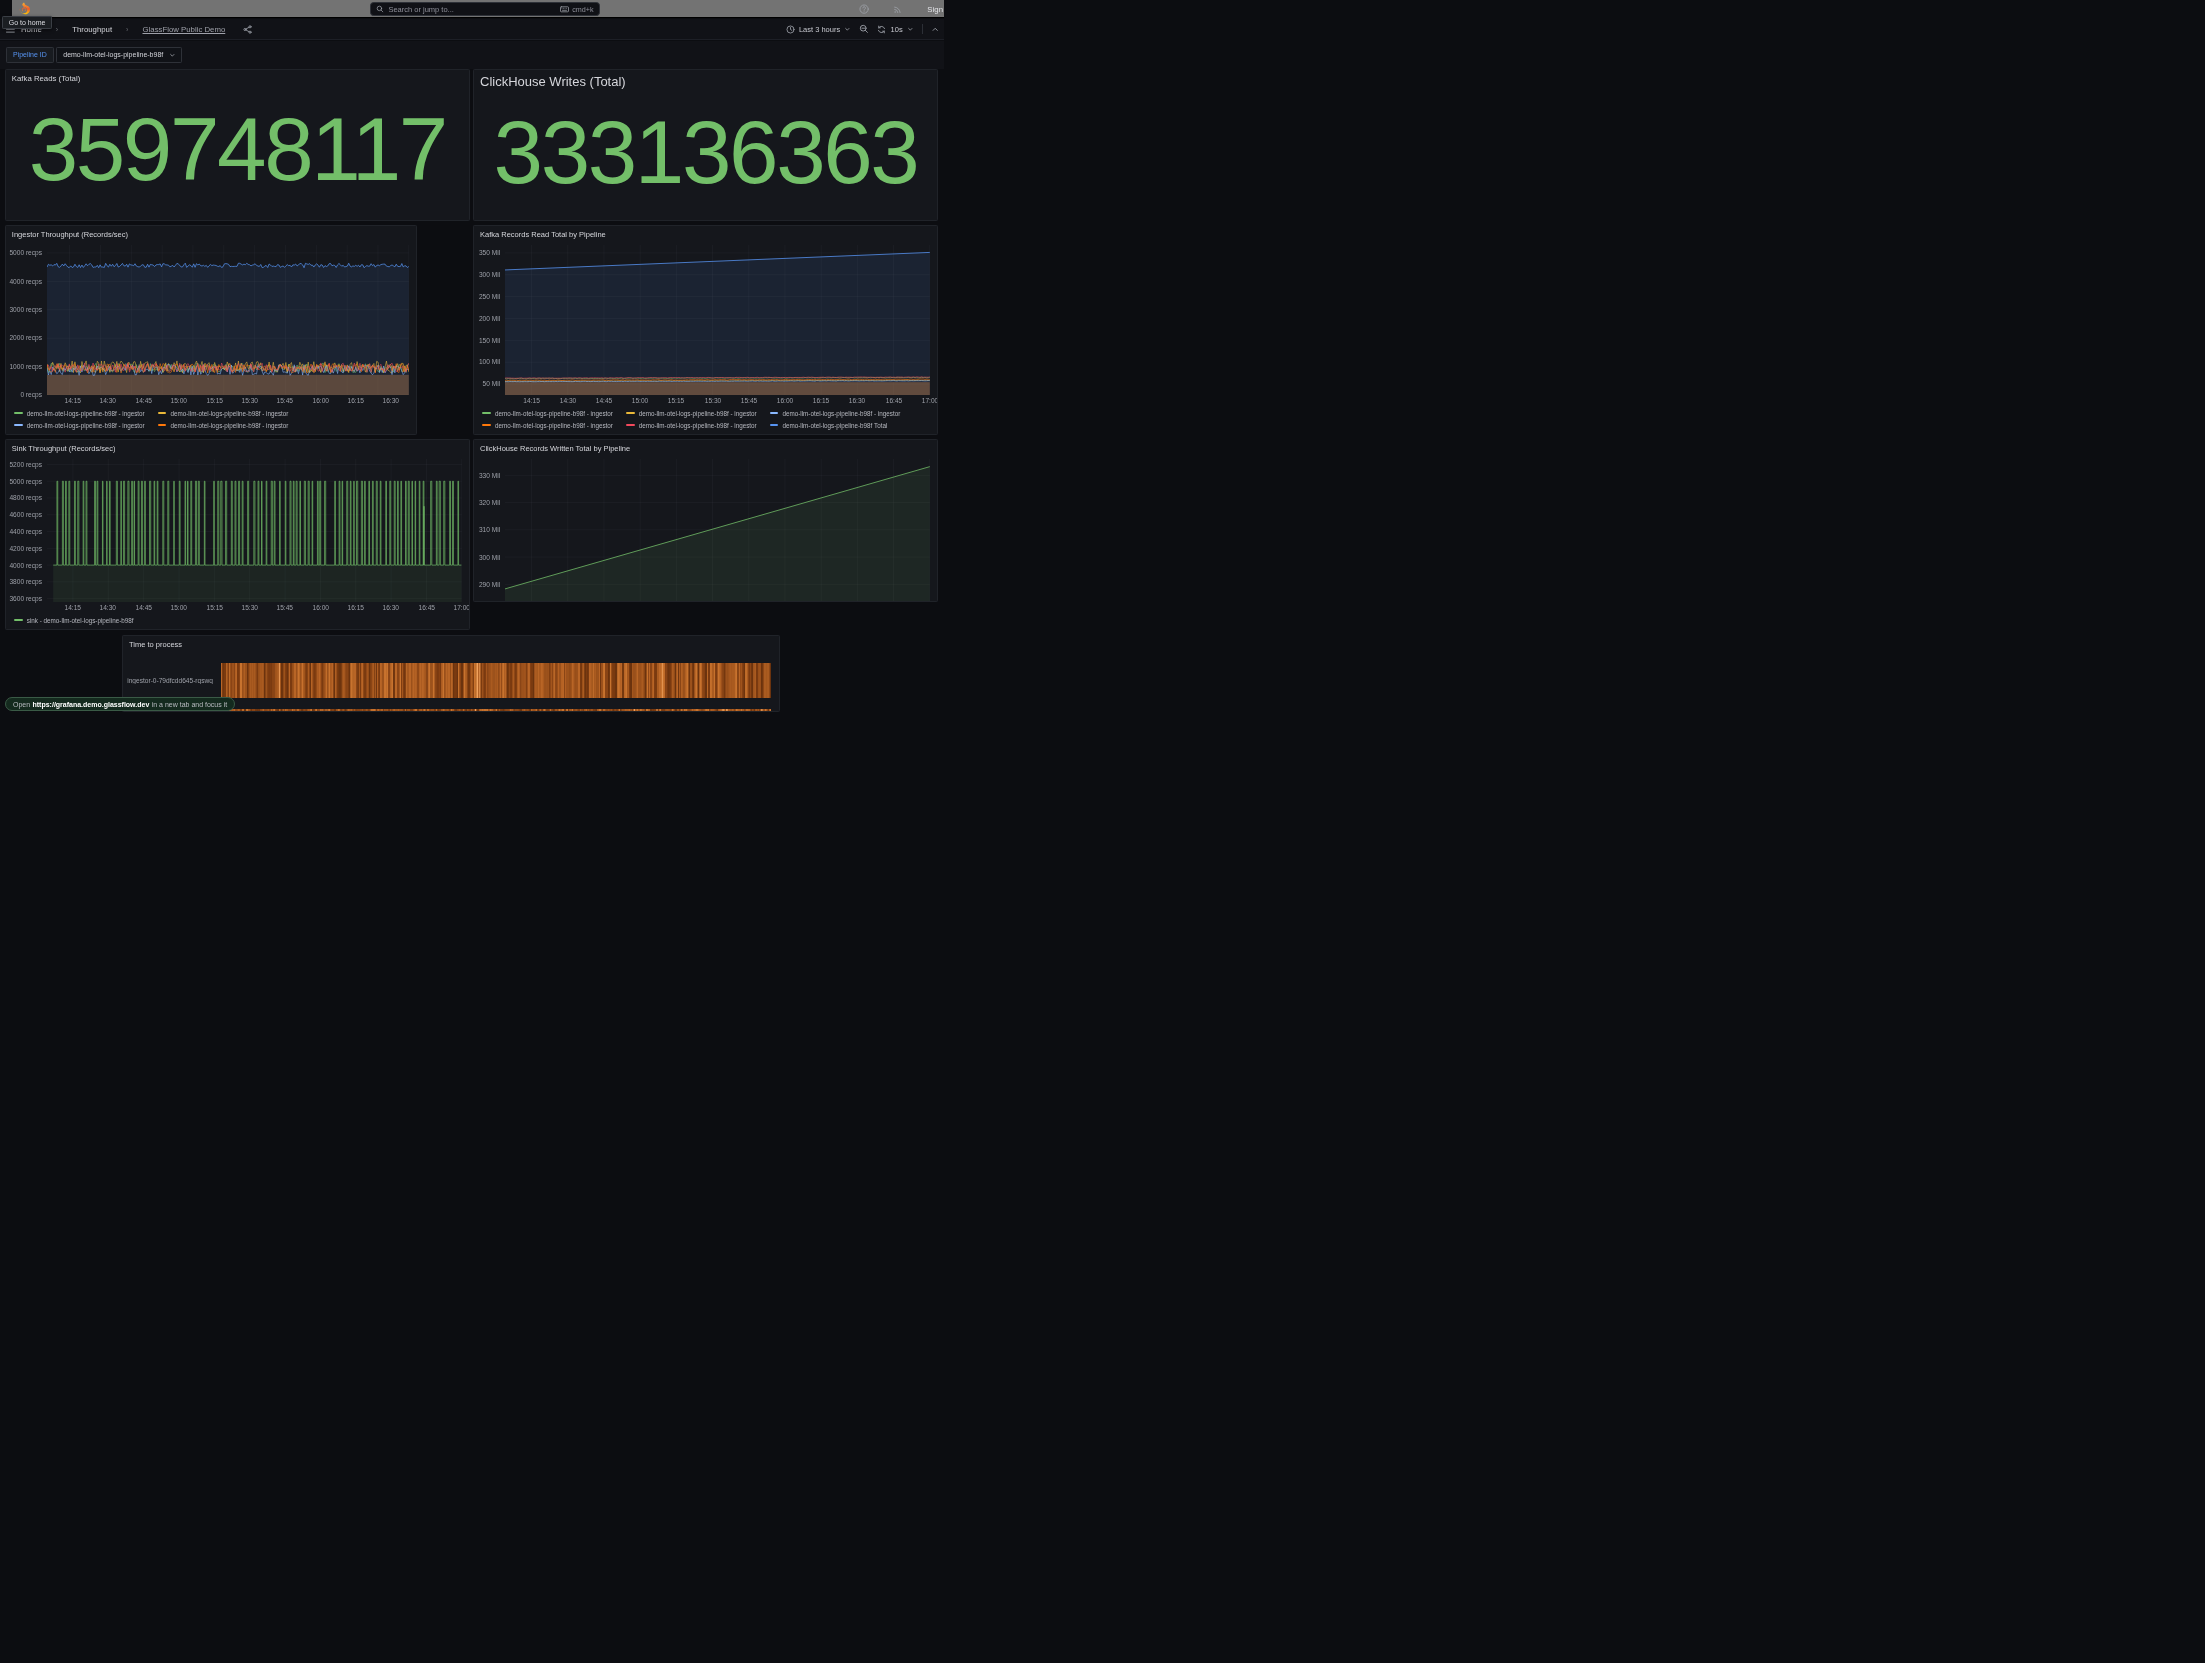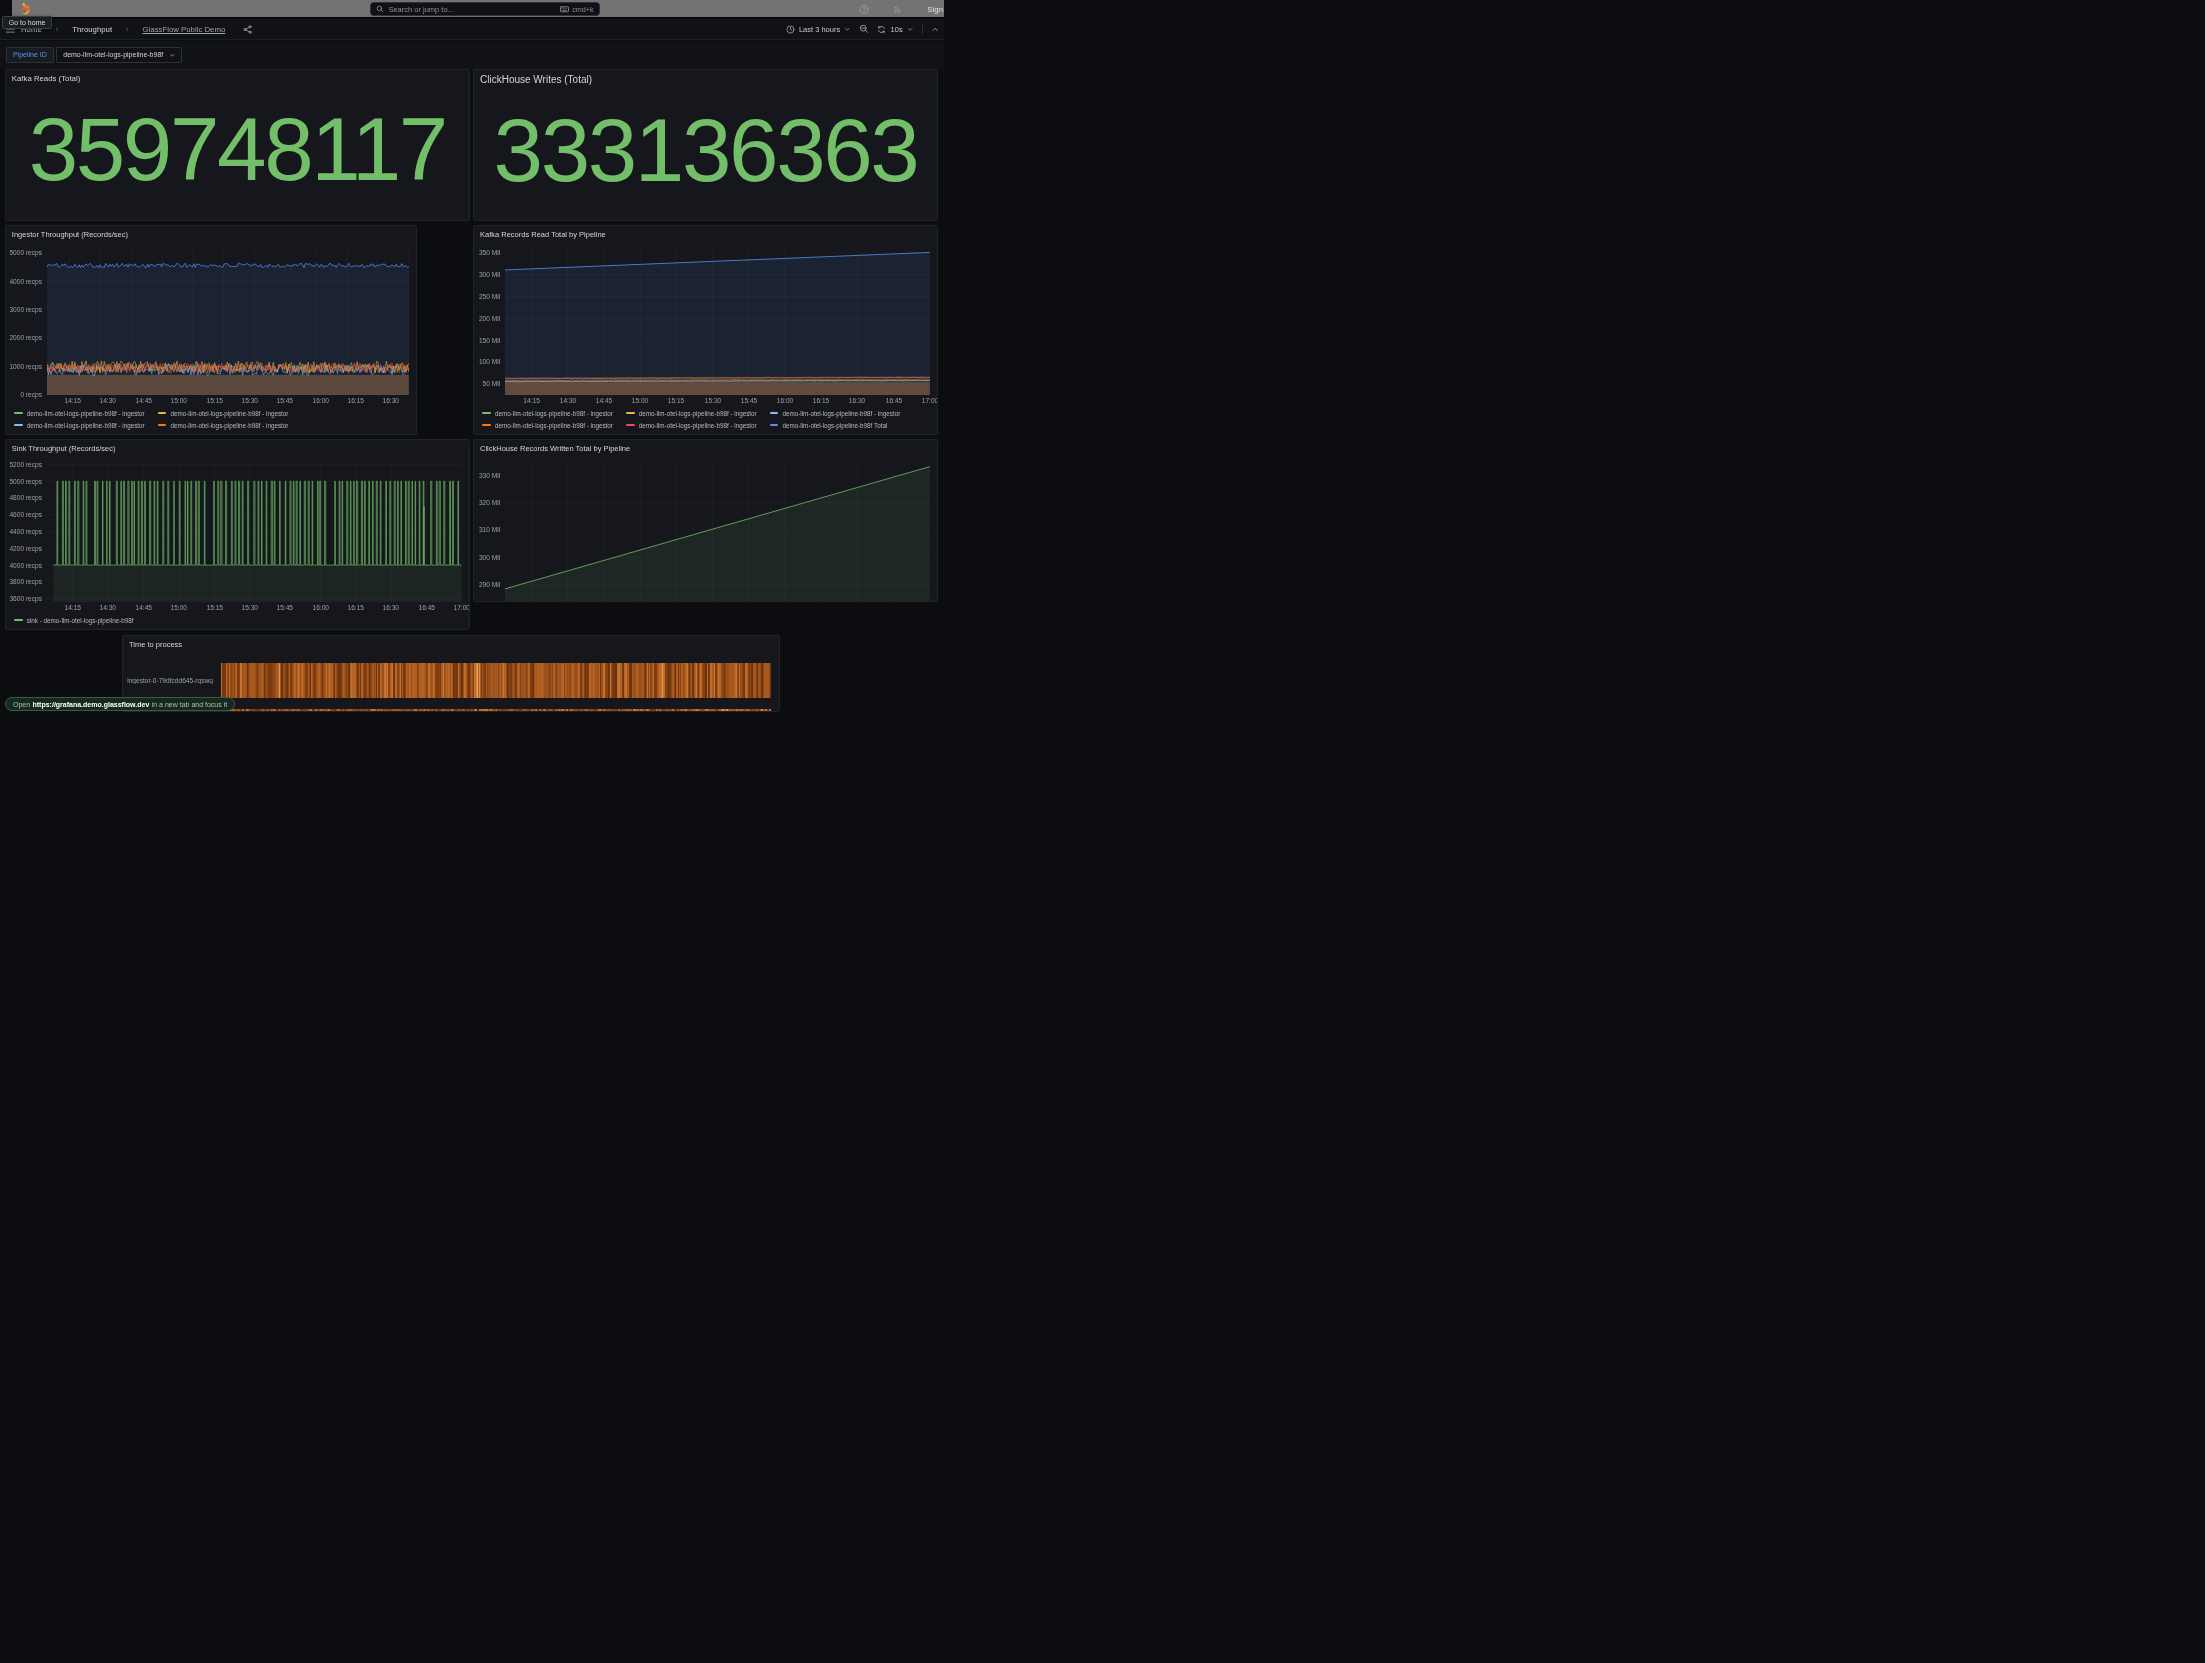--- a/index.html
+++ b/index.html
@@ -217,21 +217,21 @@
         <polyline points="3,4.5 6,7.5 9,4.5"></polyline>
       </svg>
   </div>
 </div>
 
 <div class="panel stat-panel" style="left:4.8px;top:69px;width:465px;height:152px">
   <div class="panel-title" style="font-size:7.8px">Kafka Reads (Total)</div>
   <div class="stat-value">359748117</div>
 </div>
 <div class="panel stat-panel" style="left:473px;top:69px;width:465px;height:152px">
-  <div class="panel-title" style="font-size:10px">ClickHouse Writes (Total)</div>
+  <div class="panel-title" style="font-size:13px">ClickHouse Writes (Total)</div>
   <div class="stat-value">333136363</div>
 </div>
 
 <div class="panel chart-panel" style="left:4.8px;top:225px;width:412px;height:210px">
   <div class="panel-title">Ingestor Throughput (Records/sec)</div>
   <div class="chart-body">
       <div class="y-labels" style="width: 41px; height: 150px;">
         <div class="ytick" style="top: 146px;">0 recps</div>
         <div class="ytick" style="top: 118px;">1000 recps</div>
         <div class="ytick" style="top: 89px;">2000 recps</div>

